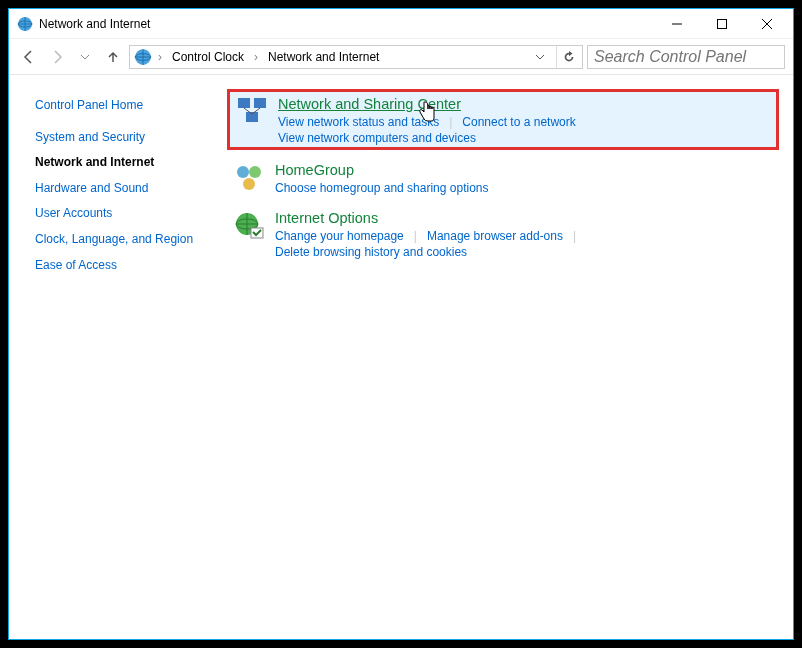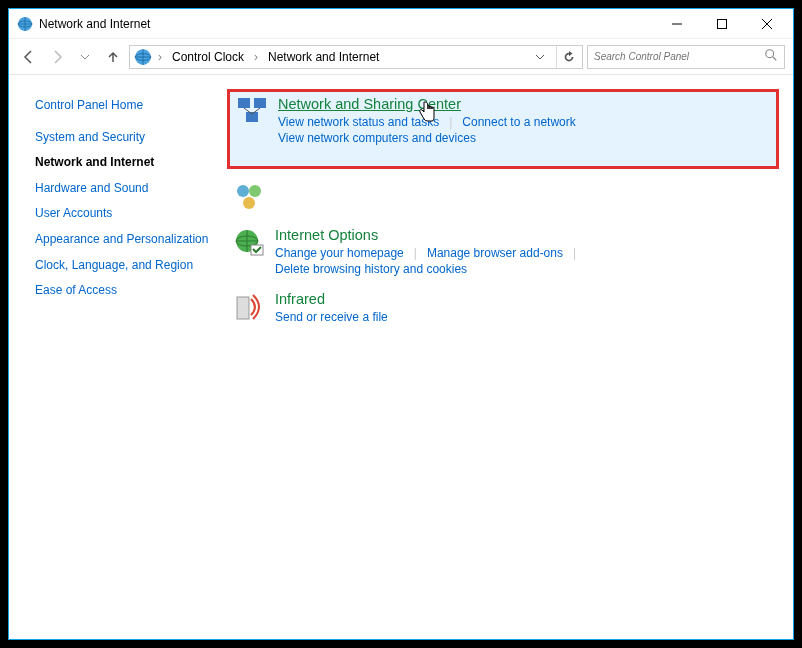--- a/index.html
+++ b/index.html
@@ -104,21 +104,21 @@
       height: 24px;
       border: 1px solid #ccc;
       display: flex;
       align-items: center;
       padding: 0 6px;
     }
     .searchbox input {
       flex: 1;
       border: none;
       outline: none;
-      font-size: 10px;
+      font-size: 16px;
       font-style: italic;
       color: #888;
       background: transparent;
     }
     .content {
       flex: 1;
       display: flex;
       padding-top: 12px;
     }
     .sidebar {
@@ -142,21 +142,21 @@
     }
     .category {
       display: flex;
       padding: 6px 10px 8px 8px;
       gap: 10px;
     }
     .category.highlighted {
       background: #e5f3ff;
       border: 3px solid #e03030;
       margin: 2px 6px 6px 2px;
-      padding: 4px 8px 20px 6px;
+      padding: 4px 8px 1px 6px;
     }
     .cat-icon {
       width: 32px;
       height: 32px;
       flex-shrink: 0;
     }
     .cat-body {
       flex: 1;
     }
     .cat-title {
@@ -287,21 +287,20 @@
 
   <div class="content">
 
     <div class="sidebar">
       <a class="side-link">Control Panel Home</a>
       <div style="height:6px"></div>
       <a class="side-link">System and Security</a>
       <a class="side-link active">Network and Internet</a>
       <a class="side-link">Hardware and Sound</a>
       <a class="side-link">User Accounts</a>
-      <a class="side-link">Appearance and Personalization</a>
       <a class="side-link">Clock, Language, and Region</a>
       <a class="side-link">Ease of Access</a>
     </div>
 
     <div class="main">
 
       <div class="category highlighted" style="position:relative">
         <div class="cat-icon">
           <svg viewBox="0 0 32 32">
             <rect x="2" y="2" width="12" height="10" fill="#3e79c4"></rect>
@@ -329,20 +328,26 @@
       </div>
 
       <div class="category">
         <div class="cat-icon">
           <svg viewBox="0 0 32 32">
             <circle cx="10" cy="10" r="6" fill="#5faed6"></circle>
             <circle cx="22" cy="10" r="6" fill="#7ec96f"></circle>
             <circle cx="16" cy="22" r="6" fill="#e8bb4d"></circle>
           </svg>
         </div>
+        <div class="cat-body">
+          <a class="cat-title">HomeGroup</a>
+          <div class="cat-links">
+            <a class="cat-sublink">Choose homegroup and sharing options</a>
+          </div>
+        </div>
       </div>
 
       <div class="category">
         <div class="cat-icon">
           <svg viewBox="0 0 32 32">
             <circle cx="14" cy="14" r="11" fill="#4cb050"></circle>
             <ellipse cx="14" cy="14" rx="11" ry="5" fill="none" stroke="#2d7a30" stroke-width="1"></ellipse>
             <path d="M14 3 V25 M3 14 H25" stroke="#2d7a30" stroke-width="1"></path>
             <rect x="18" y="18" width="12" height="10" fill="#fff" stroke="#888"></rect>
             <path d="M20 22 L23 25 L28 20" stroke="#2d7a30" stroke-width="2" fill="none"></path>
@@ -353,31 +358,16 @@
           <div class="cat-links">
             <a class="cat-sublink">Change your homepage</a>
             <span class="cat-sep">|</span>
             <a class="cat-sublink">Manage browser add-ons</a>
             <span class="cat-sep">|</span>
             <a class="cat-sublink">Delete browsing history and cookies</a>
           </div>
         </div>
       </div>
 
-      <div class="category">
-        <div class="cat-icon">
-          <svg viewBox="0 0 32 32">
-            <rect x="4" y="6" width="12" height="22" fill="#ddd" stroke="#999"></rect>
-            <path d="M18 8 Q26 16 18 24" fill="none" stroke="#d43" stroke-width="2"></path>
-            <path d="M20 4 Q32 16 20 28" fill="none" stroke="#d43" stroke-width="2"></path>
-          </svg>
-        </div>
-        <div class="cat-body">
-          <a class="cat-title">Infrared</a>
-          <div class="cat-links">
-            <a class="cat-sublink">Send or receive a file</a>
-          </div>
-        </div>
-      </div>
 
     </div>
   </div>
 </div>
 
 </body></html>

